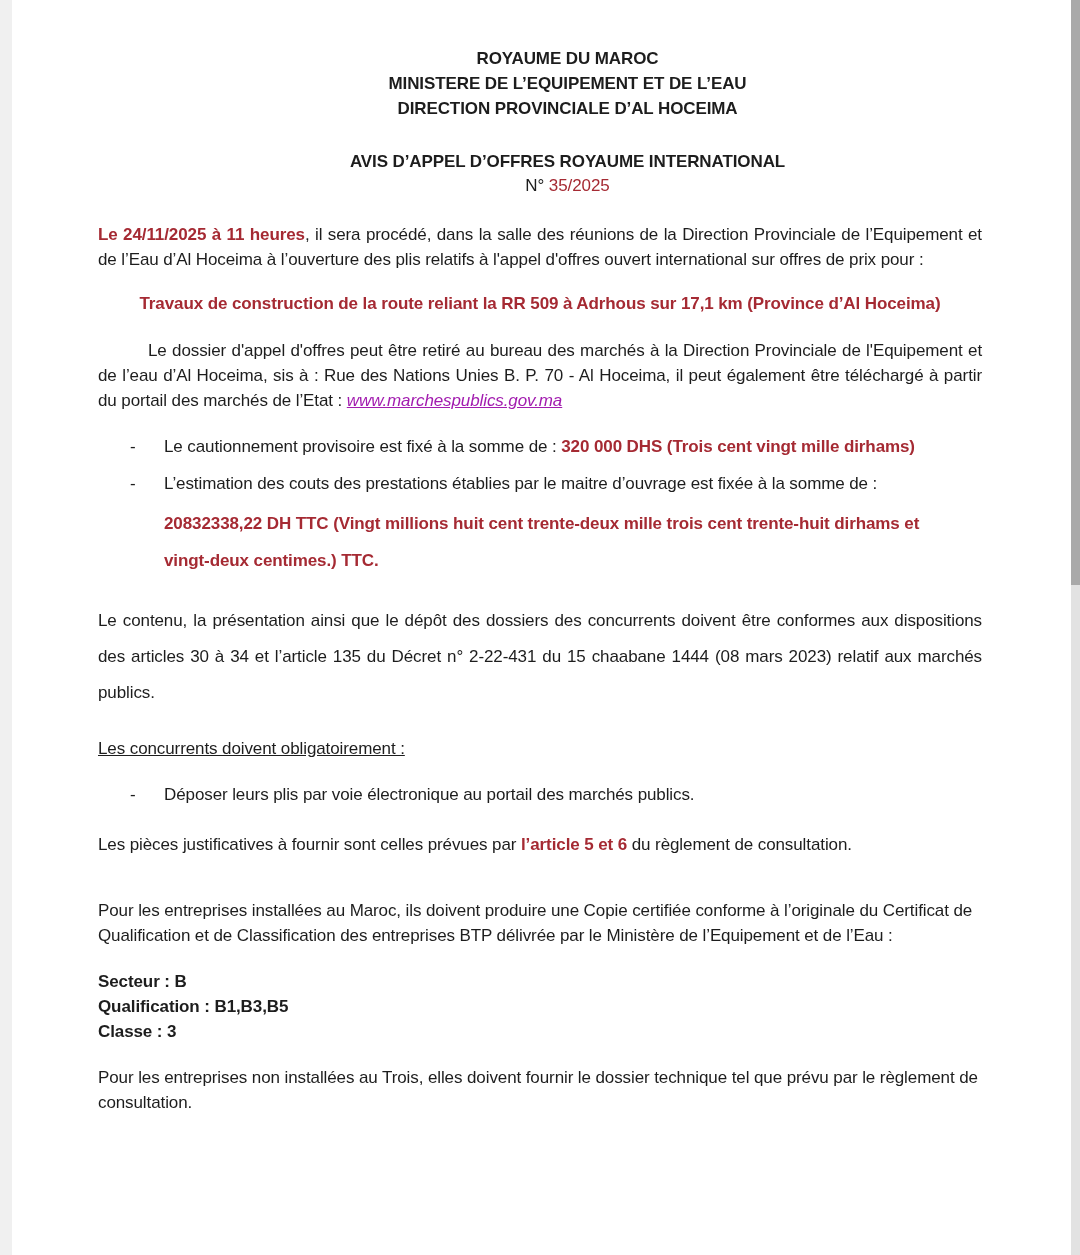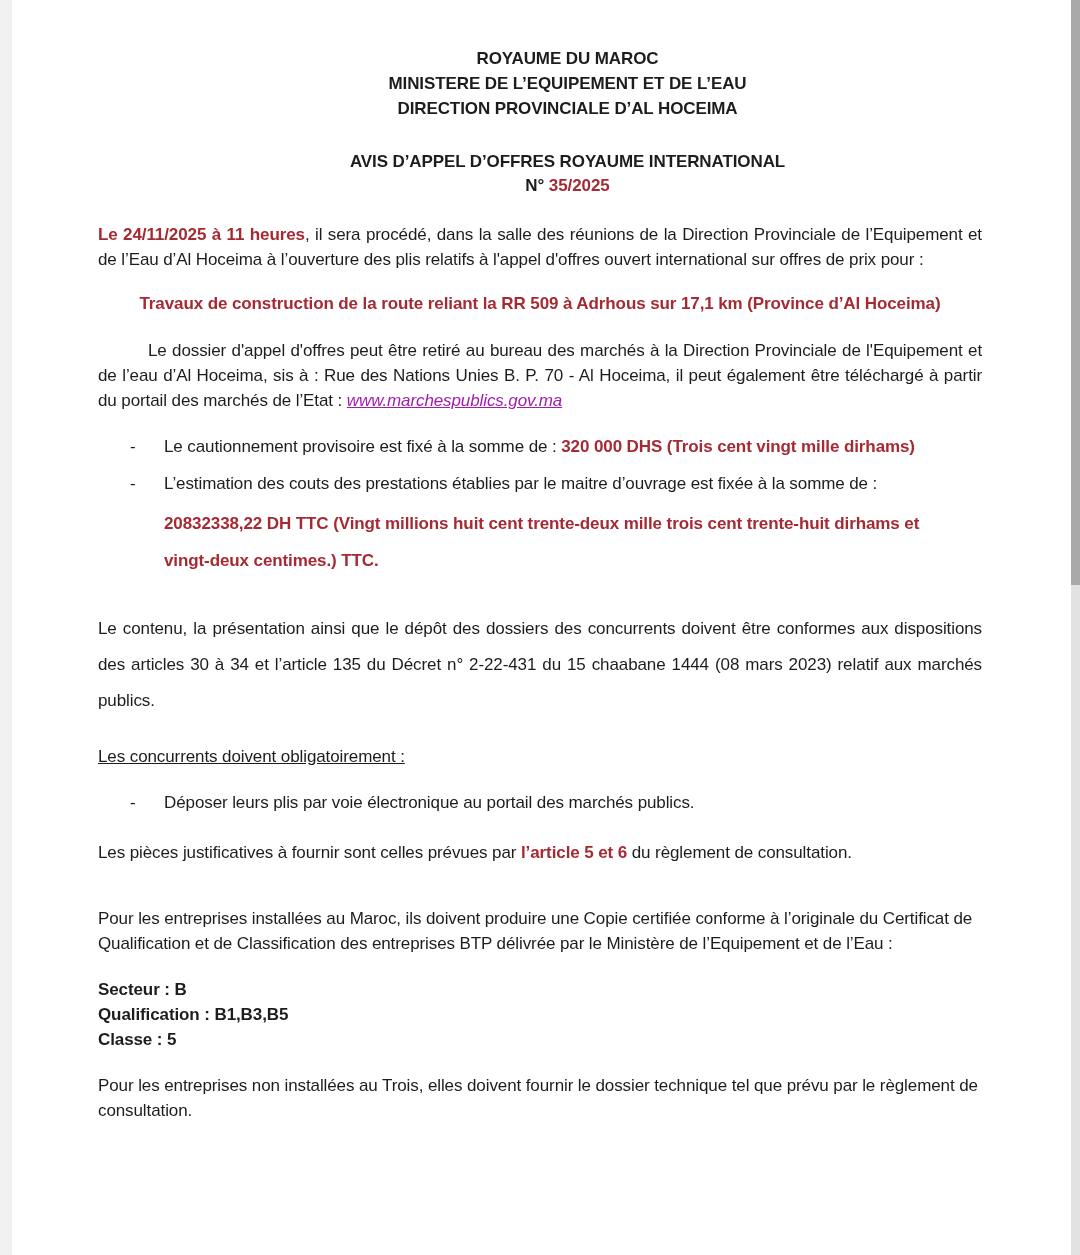--- a/index.html
+++ b/index.html
@@ -27,21 +27,21 @@
     background:#e2e2e2;
   }
   .doc { position:absolute; left:98px; top:16px; width:884px; }
 
   .red  { color:#a52a33; }
   .bold { font-weight:bold; }
 
   .header { margin-top:30px; margin-left:55px; text-align:center; }
   .h-line { font-weight:bold; line-height:25px; }
   .notice-title  { margin-top:29px; font-weight:bold; line-height:24px; }
-  .notice-number { font-weight:bold; line-height:24px;text-align:center; }
+  .notice-number { font-weight:normal; line-height:24px;text-align:center; }
 
   .p { line-height:25px; }
   .justify { text-align:justify; }
   .indent  { text-indent:50px; }
 
   .p-opening { margin-top:24px; }
 
   .object-title {
     margin-top:19px;
     text-align:center;
@@ -64,21 +64,21 @@
   .bullet .btext { flex:1 1 auto; }
 
   .red-amount {
     margin-top:9px;
     margin-left:66px;
     width:784px;
     font-weight:bold;
     line-height:37px;
   }
 
-  .p-decret { margin-top:32px; line-height:36px; }
+  .p-decret { margin-top:24px; line-height:36px; }
 
   .underlined-heading {
     margin-top:25px;
     line-height:25px;
     text-decoration:underline;
   }
 
   .bullet-depot { margin-top:21px; }
 
   .p-pieces { margin-top:25px; white-space:nowrap; }
@@ -135,18 +135,18 @@
     <span class="btext">Déposer leurs plis par voie électronique au portail des marchés publics.</span>
   </div>
 
   <p class="p p-pieces"><span>Les pièces justificatives à fournir sont celles prévues par </span><span class="red bold">l’article 5 et 6</span><span> du règlement de consultation.</span></p>
 
   <p class="p p-maroc">Pour les entreprises installées au Maroc, ils doivent produire une Copie certifiée conforme à l’originale du Certificat de Qualification et de Classification des entreprises BTP délivrée par le Ministère de l’Equipement et de l’Eau :</p>
 
   <div class="qual">
     <div>Secteur : B</div>
     <div>Qualification : B1,B3,B5</div>
-    <div>Classe : 5</div>
+    <div>Classe : 3</div>
   </div>
 
   <p class="p p-non-maroc">Pour les entreprises non installées au Trois, elles doivent fournir le dossier technique tel que prévu par le règlement de consultation.</p>
 
 </div>
 
 </body></html>

